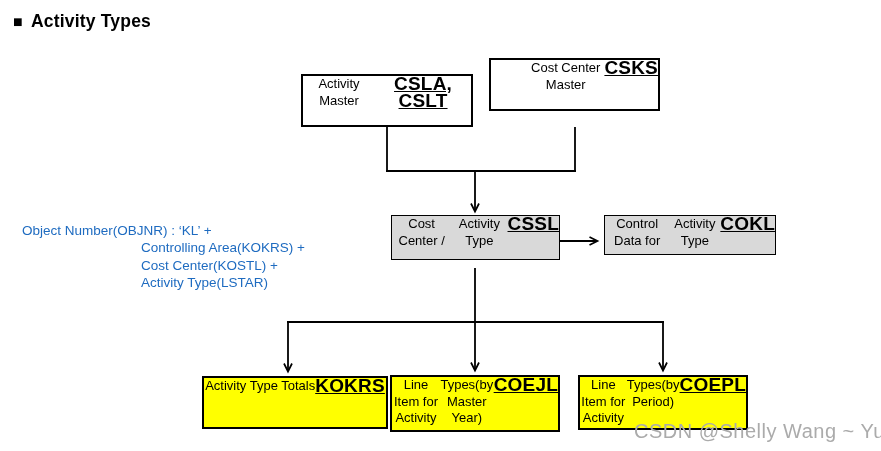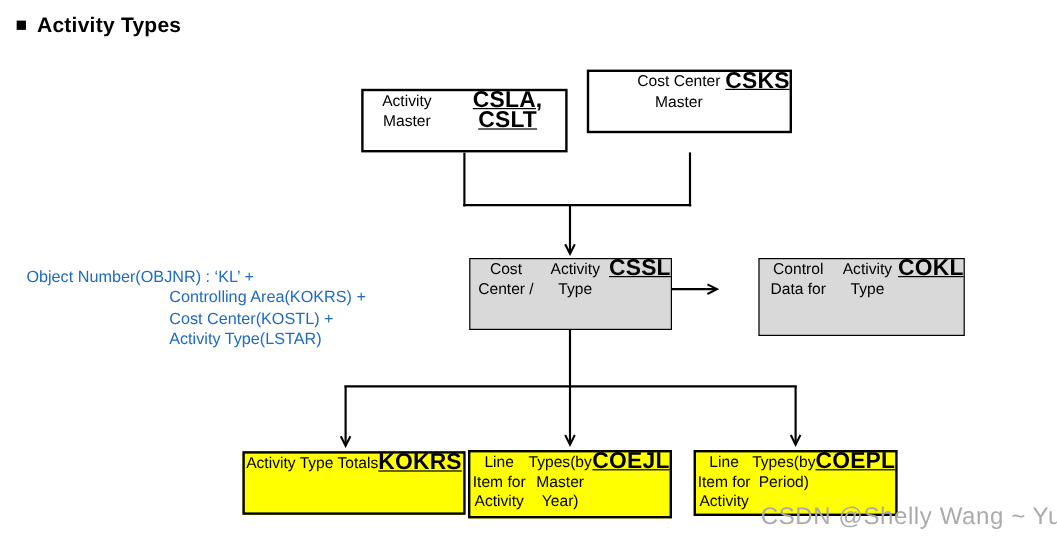--- a/index.html
+++ b/index.html
@@ -49,22 +49,22 @@
     color: #000;
     background: #fff;
     border: 2px solid var(--line-black);
   }
   .box span { display: block; }
   .box b { font-size: 19px; letter-spacing: 0.2px; text-decoration: underline; }
   .box.gray { background: var(--box-gray); border-width: 1.5px; }
   .box.yellow { background: var(--box-yellow); border-width: 2.5px; }
   #box-activity-master     { left: 301px; top: 74px;  width: 172px; height: 53px; }
   #box-cost-center-master  { left: 489px; top: 58px;  width: 171px; height: 53px; padding-left: 36px; }
-  #box-cssl                { left: 391px; top: 215px; width: 169px; height: 60px; }
-  #box-cokl                { left: 632px; top: 215px; width: 172px; height: 65px; }
+  #box-cssl                { left: 391px; top: 215px; width: 169px; height: 45px; }
+  #box-cokl                { left: 604px; top: 215px; width: 172px; height: 40px; }
   #box-cosl                { left: 202px; top: 376px; width: 186px; height: 53px; }
   #box-coejl               { left: 390px; top: 375px; width: 170px; height: 57px; }
   #box-coepl               { left: 578px; top: 375px; width: 170px; height: 55px; }
   #annotation {
     position: absolute;
     left: 22px;
     top: 222px;
     font-size: 13.5px;
     line-height: 17.4px;
     color: var(--accent-blue);

